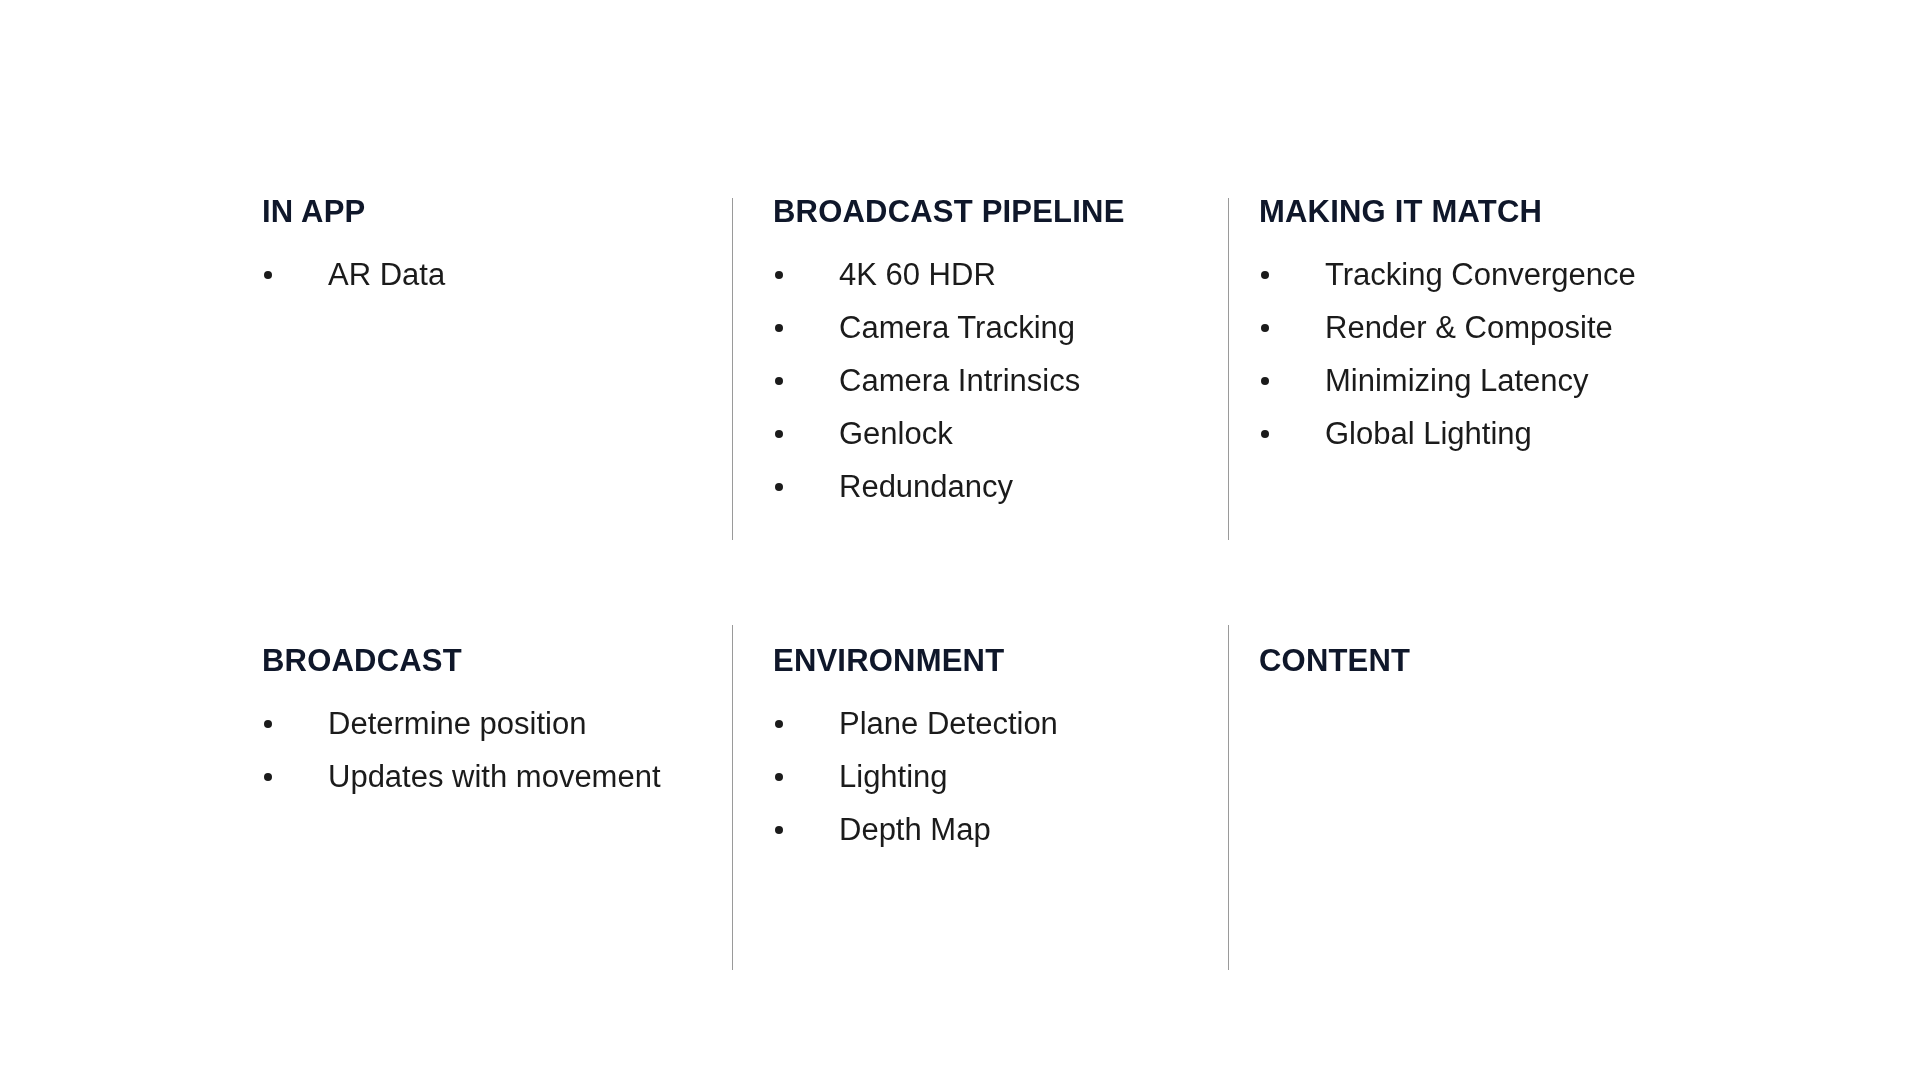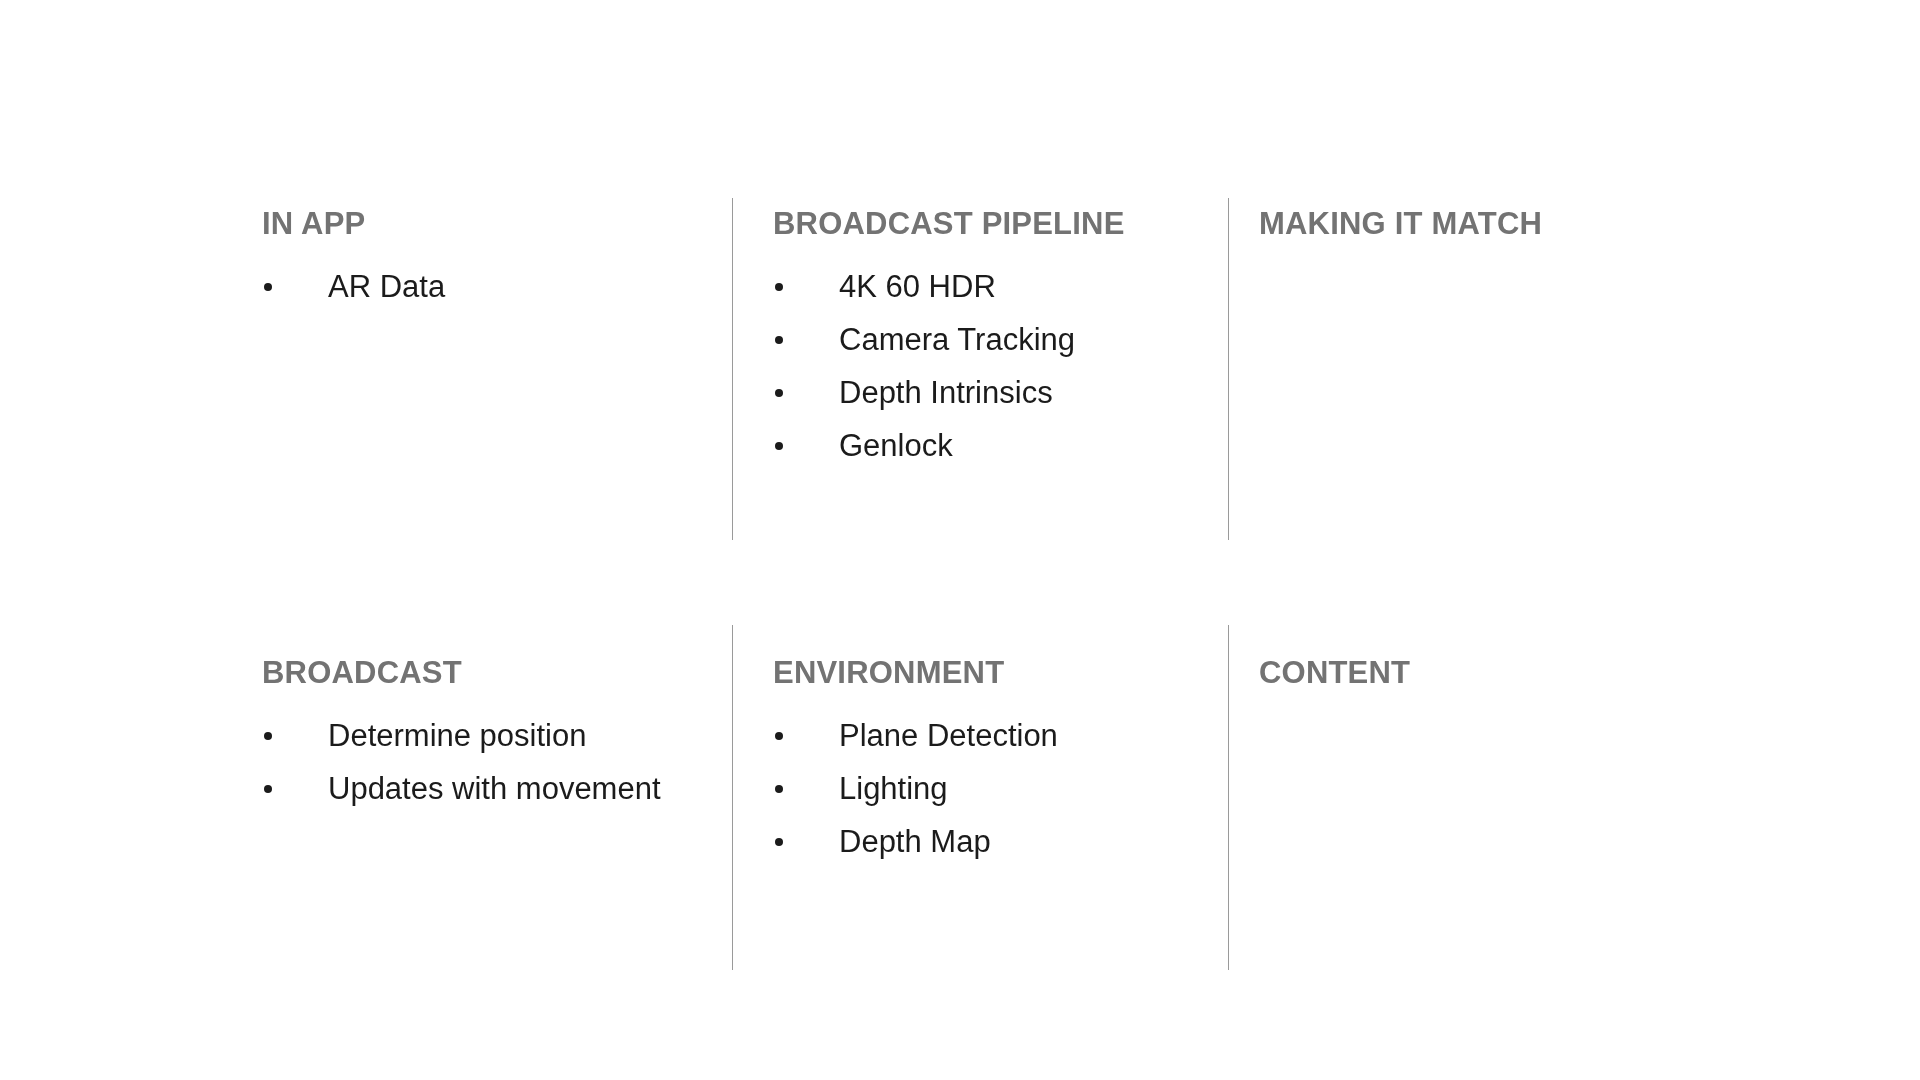--- a/index.html
+++ b/index.html
@@ -43,22 +43,22 @@
 
   
   .row-1 { top: 196px; }
   .row-2 { top: 645px; }
 
   .panel-heading {
     font-family: "Liberation Sans", sans-serif;
     font-weight: bold;
     font-size: 31px;
     letter-spacing: 0.2px;
-    color: #737373;
-    margin: 12px 0 30px 0;
+    color: #0f172a;
+    margin: 0 0 30px 0;
     line-height: 1.05;
     white-space: nowrap;
   }
 
   .bullet-list {
     list-style: none;
     margin: 0;
     padding: 0;
   }
 
@@ -126,31 +126,53 @@
         <li class="bullet-item">
           <span class="bullet-dot"></span>
           <span class="bullet-label">4K 60 HDR</span>
         </li>
         <li class="bullet-item">
           <span class="bullet-dot"></span>
           <span class="bullet-label">Camera Tracking</span>
         </li>
         <li class="bullet-item">
           <span class="bullet-dot"></span>
-          <span class="bullet-label">Depth Intrinsics</span>
+          <span class="bullet-label">Camera Intrinsics</span>
         </li>
         <li class="bullet-item">
           <span class="bullet-dot"></span>
           <span class="bullet-label">Genlock</span>
+        </li>
+        <li class="bullet-item">
+          <span class="bullet-dot"></span>
+          <span class="bullet-label">Redundancy</span>
         </li>
       </ul>
     </div>
 
     <div class="panel col-3 row-1">
       <h2 class="panel-heading">MAKING IT MATCH</h2>
+      <ul class="bullet-list">
+        <li class="bullet-item">
+          <span class="bullet-dot"></span>
+          <span class="bullet-label">Tracking Convergence</span>
+        </li>
+        <li class="bullet-item">
+          <span class="bullet-dot"></span>
+          <span class="bullet-label">Render &amp; Composite</span>
+        </li>
+        <li class="bullet-item">
+          <span class="bullet-dot"></span>
+          <span class="bullet-label">Minimizing Latency</span>
+        </li>
+        <li class="bullet-item">
+          <span class="bullet-dot"></span>
+          <span class="bullet-label">Global Lighting</span>
+        </li>
+      </ul>
     </div>
 
     <div class="panel col-1 row-2">
       <h2 class="panel-heading">BROADCAST</h2>
       <ul class="bullet-list">
         <li class="bullet-item">
           <span class="bullet-dot"></span>
           <span class="bullet-label">Determine position</span>
         </li>
         <li class="bullet-item">

